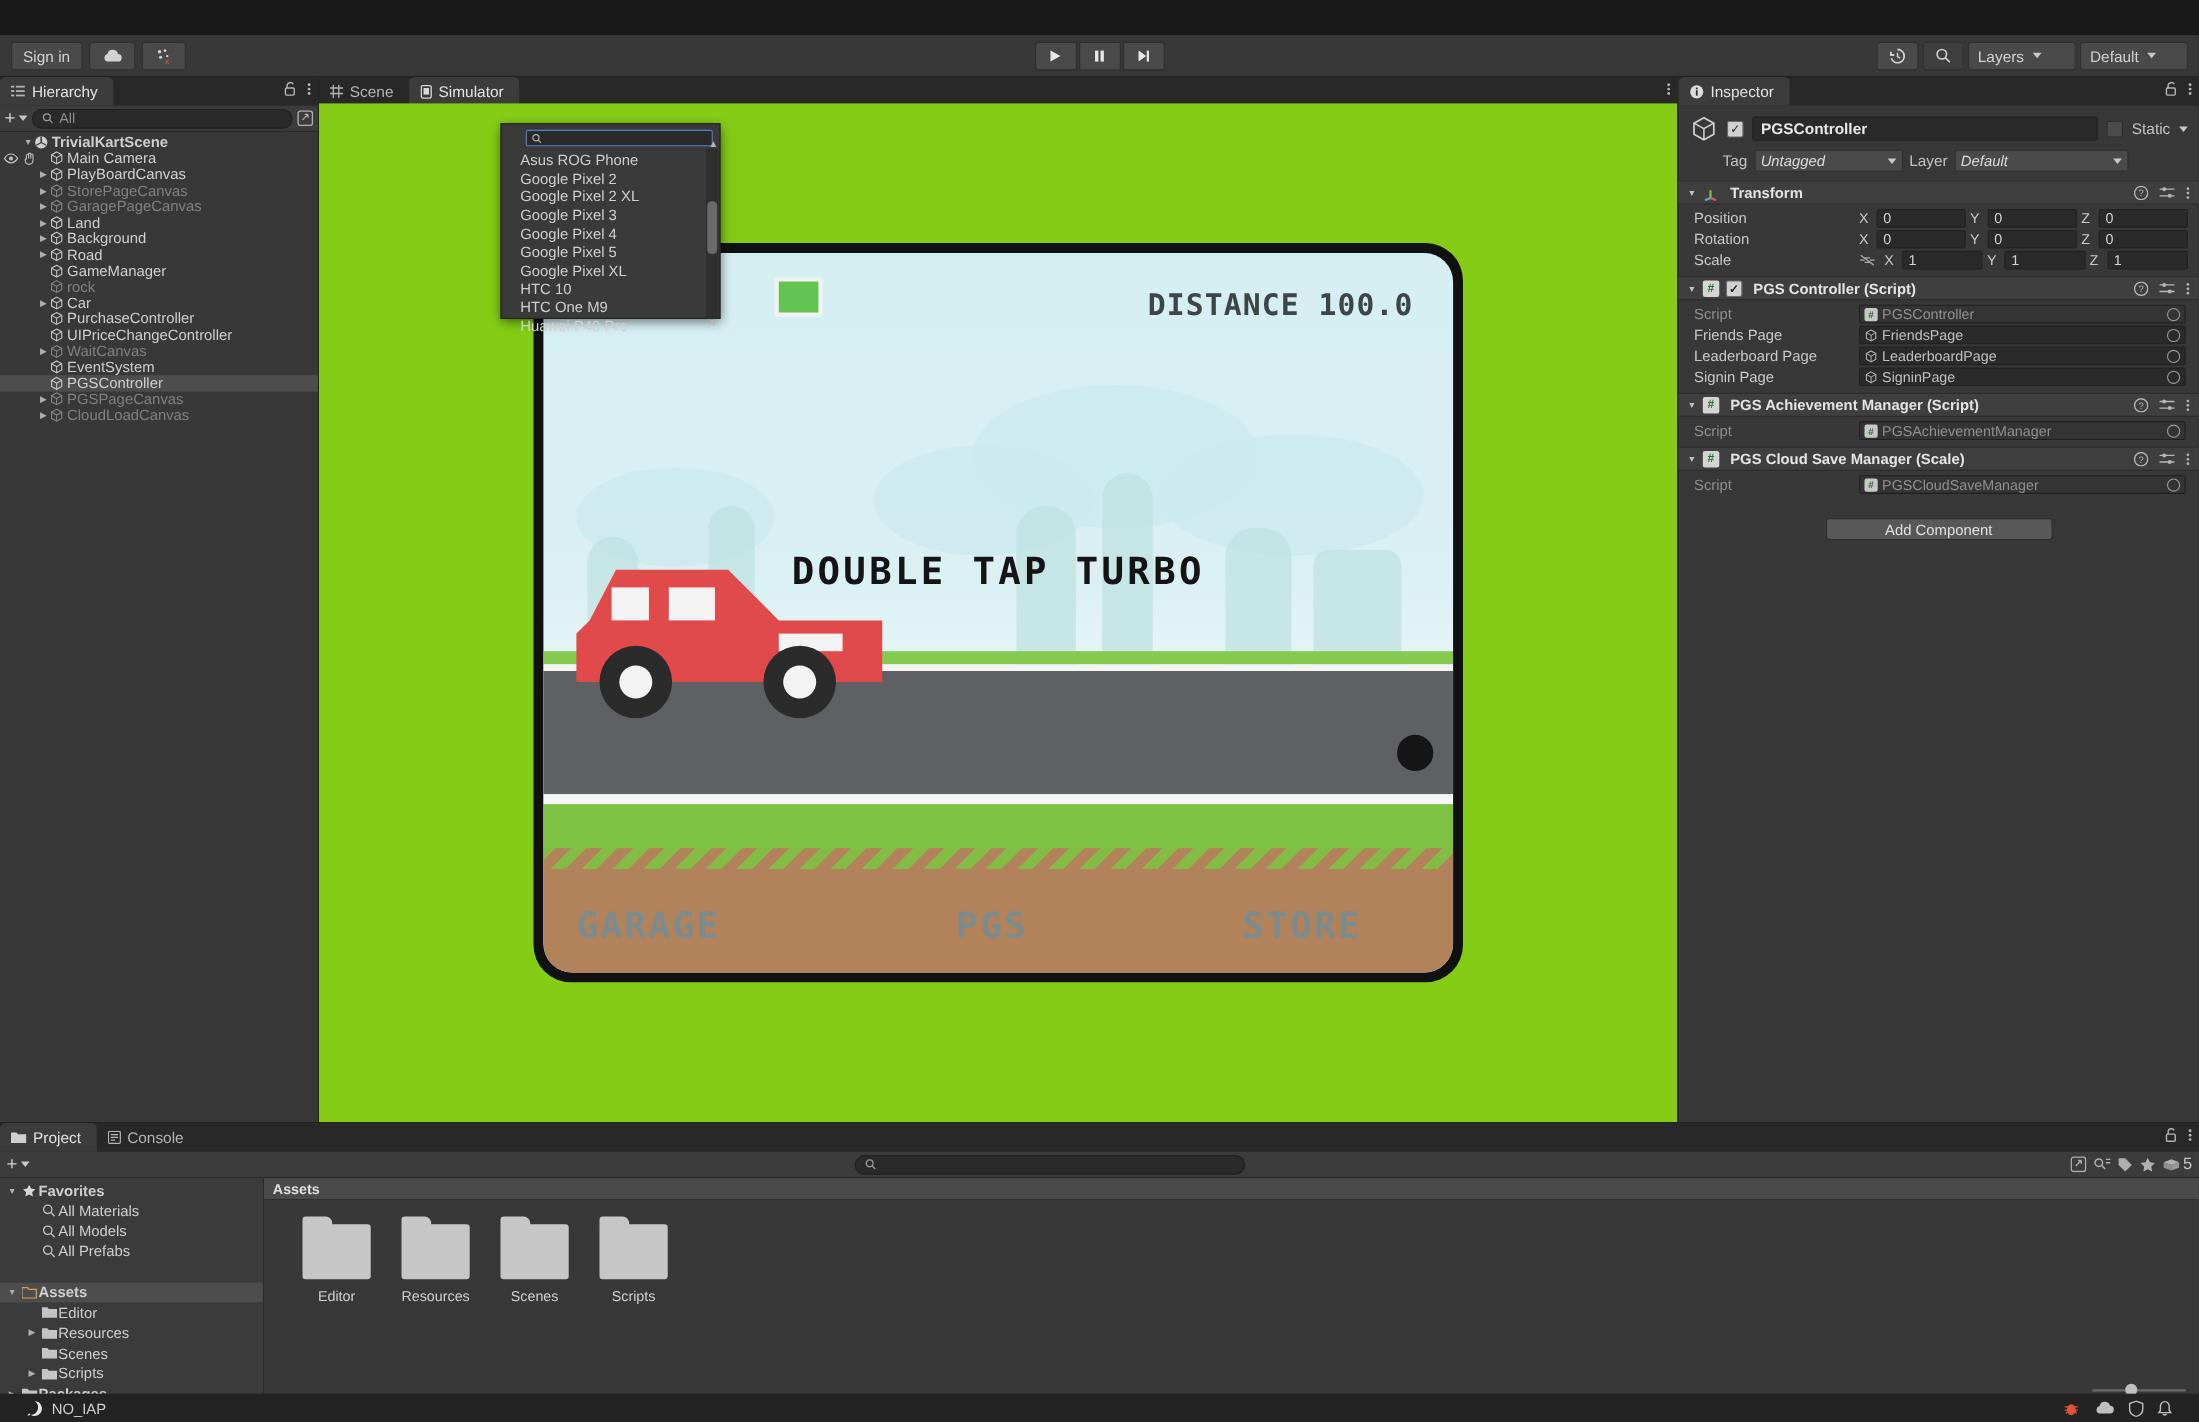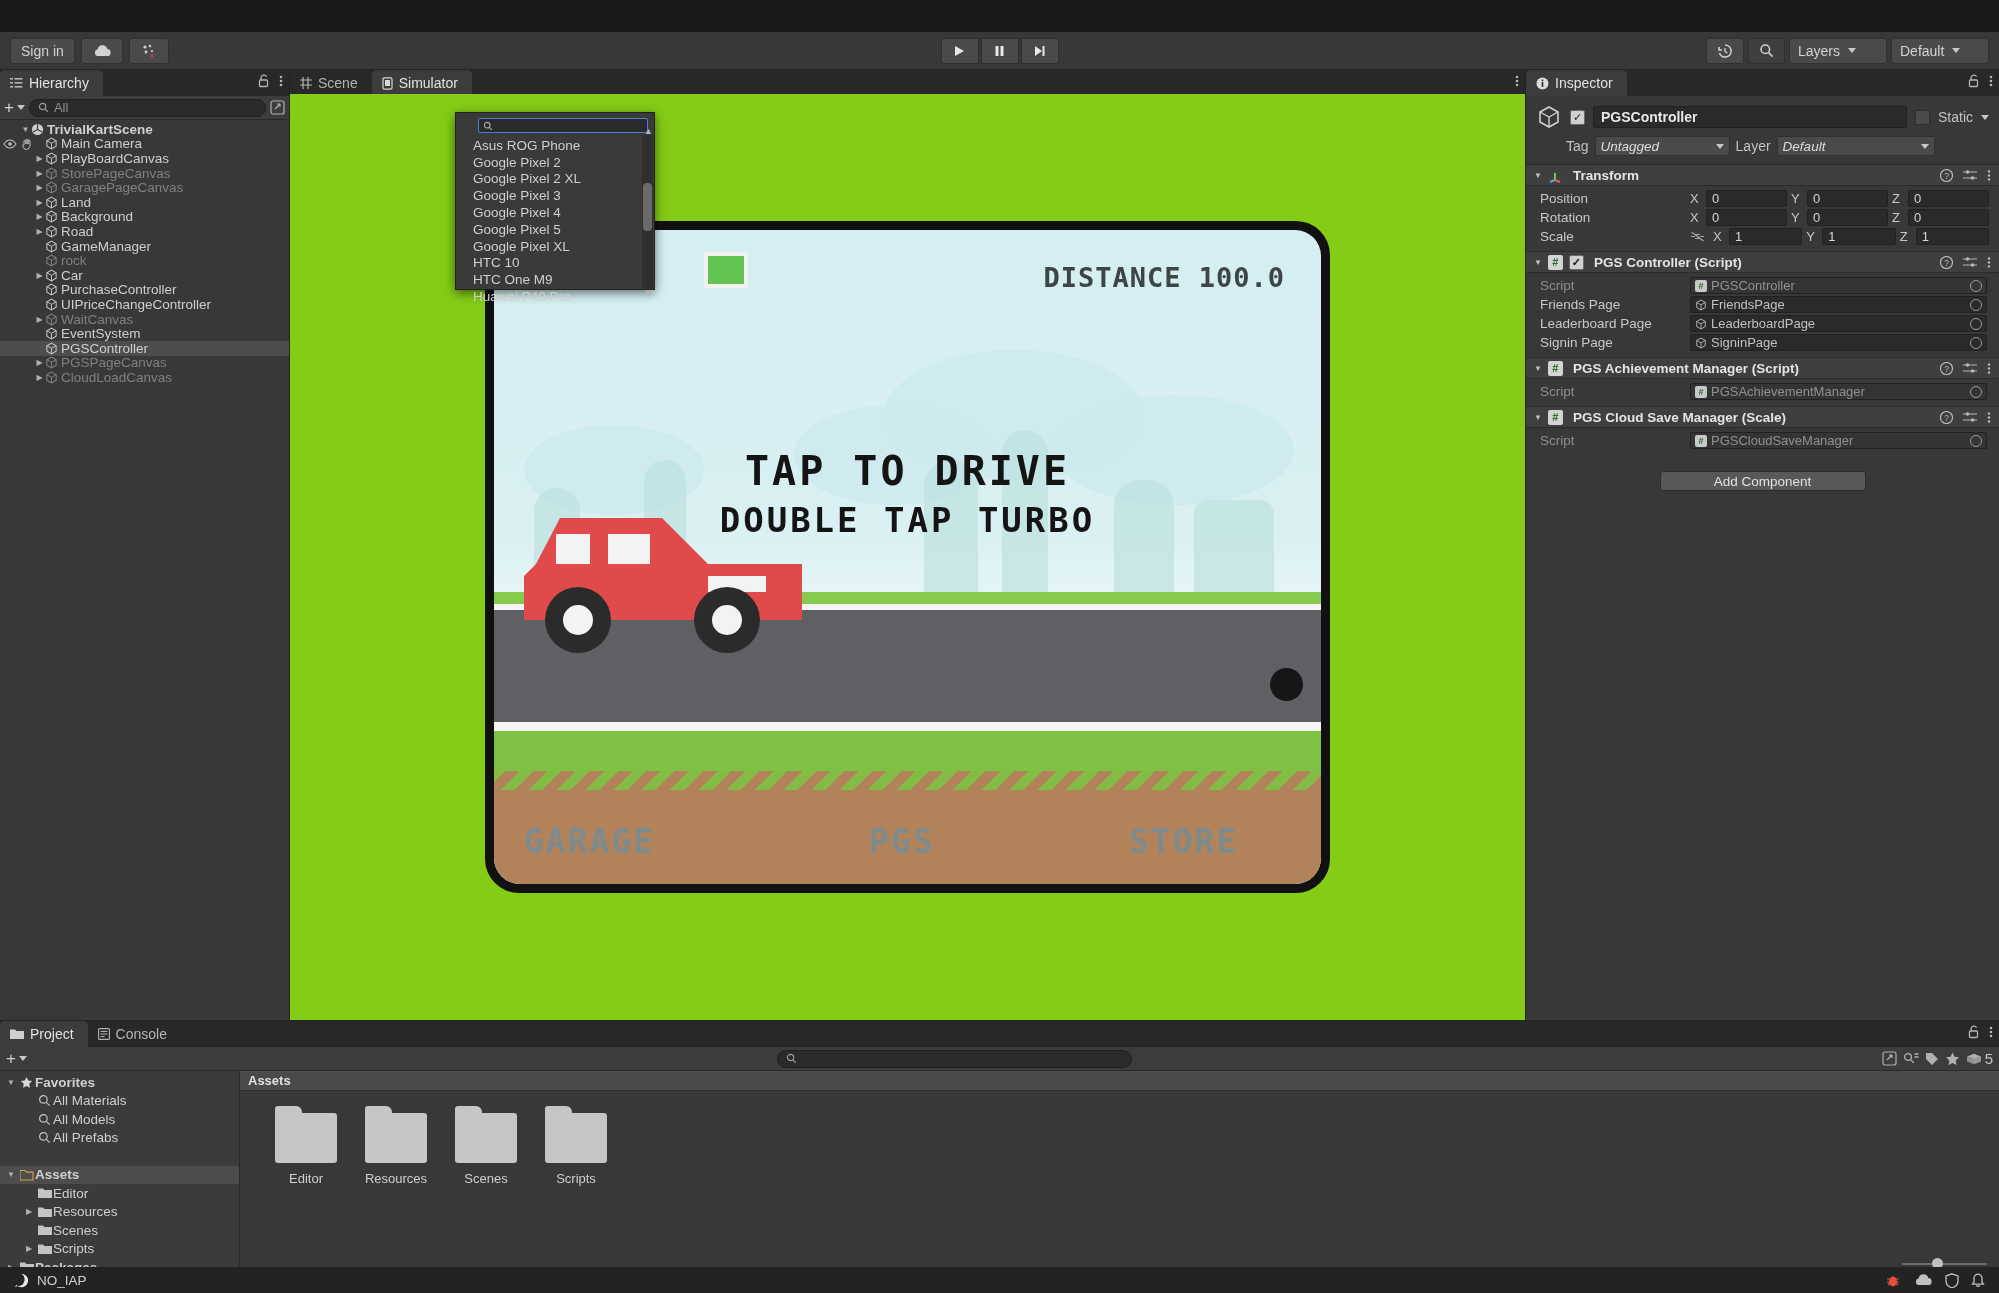--- a/index.html
+++ b/index.html
@@ -250,21 +250,21 @@
   }
   .asset-name { font-size: 13px; color: #cfcfcf; }
   .pj-slider {
     position: absolute; right: 12px; bottom: 8px; width: 85px; height: 2px; background: #6b6b6b;
   }
   .pj-slider .knob { position: absolute; left: 30px; top: -5px; width: 11px; height: 11px; border-radius: 50%; background: #c0c0c0; }
 
   
   .statusbar {
     position: absolute; left: 0; bottom: 0; width: 1999px; height: 26px;
-    background: #232323; display: flex; align-items: center; padding: 0 14px; gap: 8px;
+    background: #232323; display: flex; align-items: center; padding: 0 24px; gap: 8px;
     font-size: 13.5px; color: #cfcfcf;
   }
   .status-right { margin-left: auto; display: flex; gap: 12px; align-items: center; }
 
   
   .dev-popup {
     position: absolute; left: 455px; top: 112px; width: 200px; height: 178px;
     background: #3a3a3a; border: 1px solid #222; z-index: 50;
     box-shadow: 0 3px 10px rgba(0,0,0,.55);
   }
@@ -667,21 +667,20 @@
           <div class="bldg" style="left:40px;top:258px;width:46px;height:120px;"></div>
           <div class="bldg" style="left:150px;top:230px;width:42px;height:150px;"></div>
           <div class="bldg" style="left:430px;top:230px;width:54px;height:150px;"></div>
           <div class="bldg" style="left:508px;top:200px;width:46px;height:180px;"></div>
           <div class="bldg" style="left:620px;top:250px;width:60px;height:130px;"></div>
           <div class="bldg" style="left:700px;top:270px;width:80px;height:110px;border-radius:14px 14px 0 0"></div>
 
           <div class="gv-green-box"></div>
           <div class="gv-distance">DISTANCE 100.0</div>
 
-          <div class="gv-tap1">TAP TO DRIVE</div>
           <div class="gv-tap2">DOUBLE TAP TURBO</div>
 
           <div class="road-grass-top"></div>
           <div class="road-white-top"></div>
           <div class="road"></div>
           <div class="road-white-bot"></div>
           <div class="road-grass-bot"></div>
           <div class="dirt"></div>
           <div class="zigzag"></div>
 

